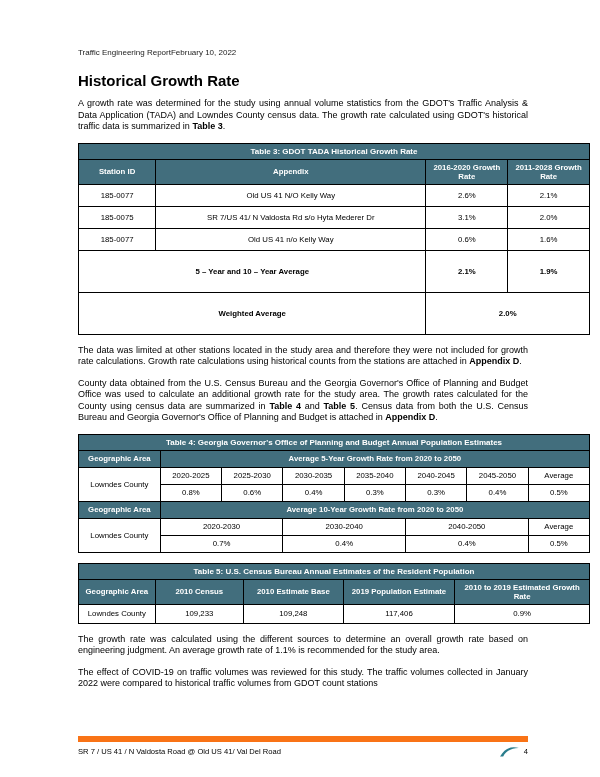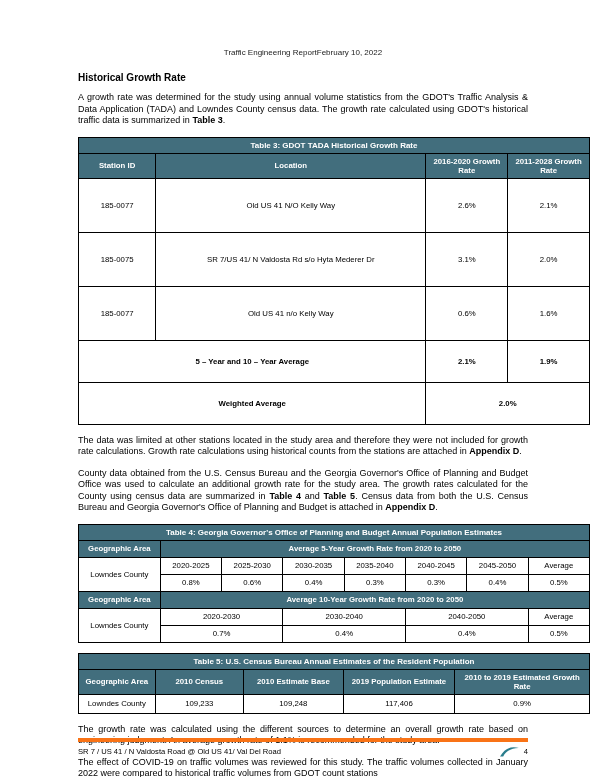--- a/index.html
+++ b/index.html
@@ -11,26 +11,26 @@
     color: #111;
   }
   .page {
     position: relative;
     width: 600px; height: 777px;
     padding: 48px 72px 0 78px;
     background: #fff;
     overflow: hidden;
   }
   .doc-header {
-    display: flex; justify-content: center;
+    display: flex; justify-content: flex-start;
     font-size: 8px; color: #222;
     margin-bottom: 15px;
   }
   .section-heading {
-    font-size: 10px; font-weight: bold; color: #000;
+    font-size: 15px; font-weight: bold; color: #000;
     margin: 0 0 9px 0;
   }
   p.body-para {
     font-size: 9px; line-height: 1.28; text-align: justify;
     margin: 0 0 10px 0; color: #000;
   }
   p.body-para b { font-weight: bold; }
 
   table.tbl {
     border-collapse: collapse; table-layout: fixed;
@@ -39,30 +39,30 @@
   }
   .tbl td {
     border: 1px solid #000; text-align: center; vertical-align: middle;
     padding: 3px 2px; overflow: hidden;
   }
   .tbl .teal {
     background: var(--teal, #426e7d); color: #fff; font-weight: bold;
   }
   .tbl .ttl { font-size: 8px; padding: 3px 6px; }
   .tbl .bold { font-weight: bold; }
-  .tbl3 tr.data td { padding: 22px 3px; }
+  .tbl3 tr.data td { padding: 6px 3px; }
   .tbl3 tr.sum td { padding: 16px 3px; }
   .tbl4 td { padding: 3.5px 2px; }
   .tbl4 { margin-top: 12px; margin-bottom: 26px; }
   .tbl5 { width: 440px; margin-left: 10px; margin-bottom: 11px; }
   .tbl5 tr.data td { padding: 4.5px 2px; }
 
   .doc-footer {
     position: absolute; left: 78px; right: 72px; bottom: 20px;
-    border-top: 4px solid #f97316;
+    border-top: 6px solid #f97316;
     padding-top: 4px;
     display: flex; justify-content: space-between; align-items: center;
     font-size: 7.6px; color: #000;
   }
   .footer-right { display: inline-flex; align-items: center; gap: 4px; }
   .logo { display: inline-block; }
 </style>
 </head>
 <body>
 
@@ -83,21 +83,21 @@
         <col style="width:238px">
         <col style="width:72px">
         <col style="width:72px">
     </colgroup>
     <tbody>
       <tr>
         <td class="teal ttl" colspan="4">Table 3: GDOT TADA Historical Growth Rate</td>
       </tr>
       <tr>
         <td class="teal">Station ID</td>
-        <td class="teal">Location</td>
+        <td class="teal">Appendix</td>
         <td class="teal">2016-2020 Growth Rate</td>
         <td class="teal">2011-2028 Growth Rate</td>
       </tr>
       <tr class="data">
         <td>185-0077</td>
         <td>Old US 41 N/O Kelly Way</td>
         <td>2.6%</td>
         <td>2.1%</td>
       </tr>
       <tr class="data">

